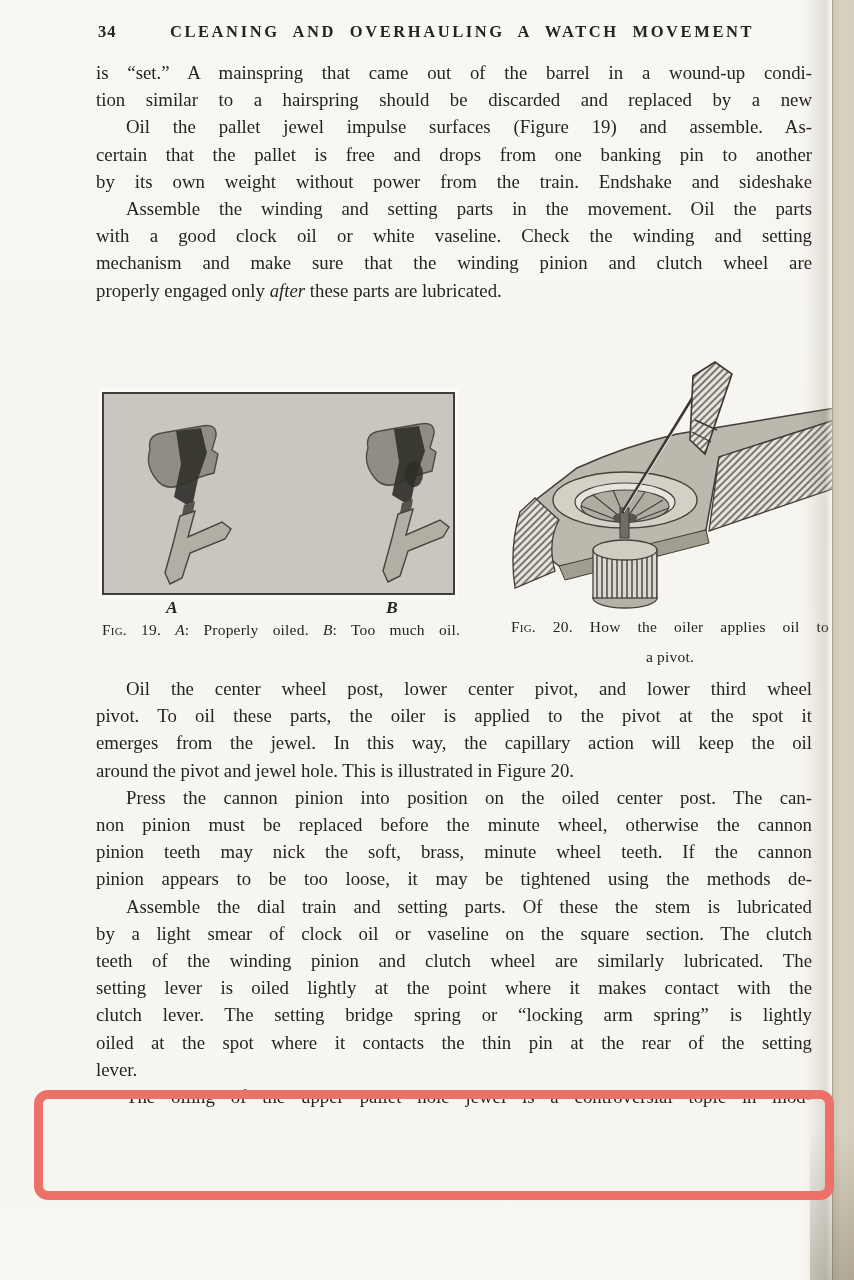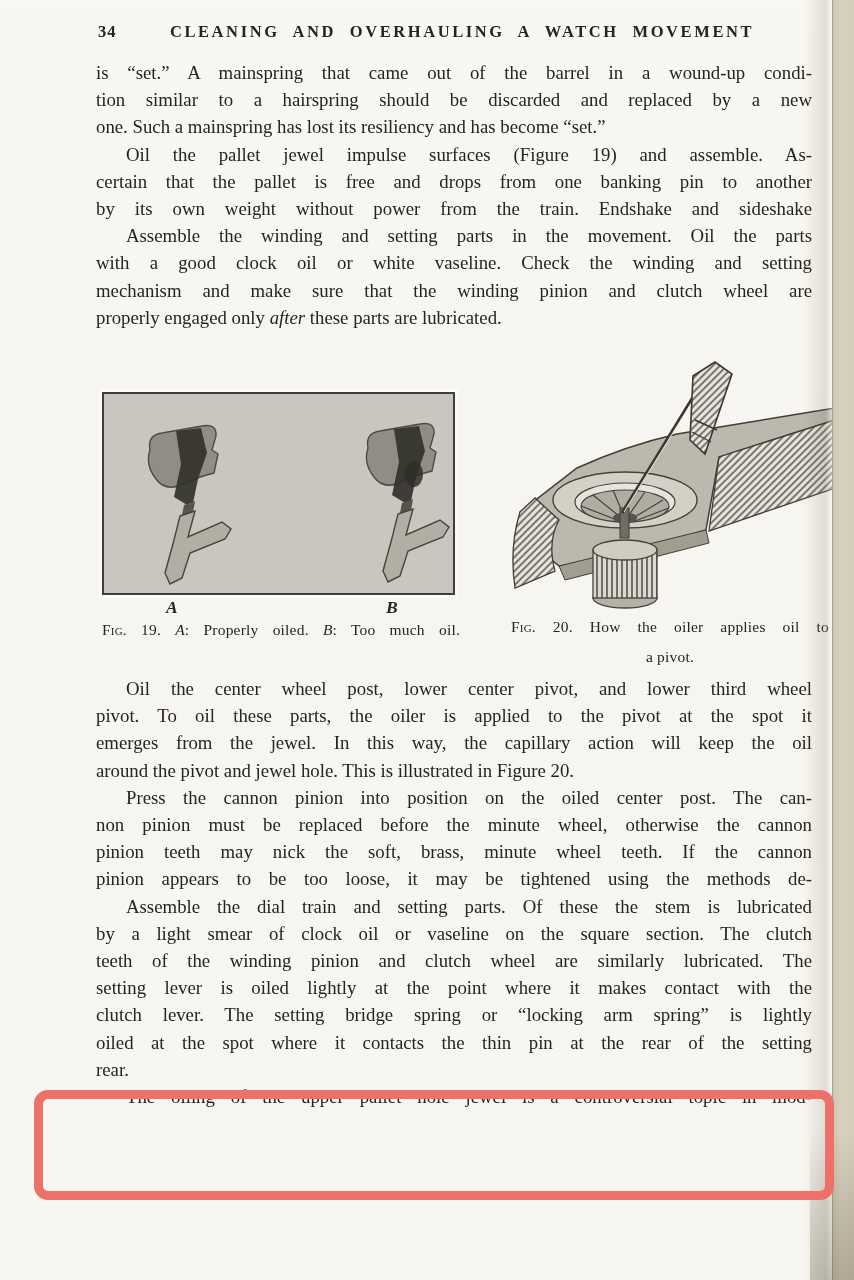--- a/index.html
+++ b/index.html
@@ -53,21 +53,20 @@
 <div class="page">
 
   <div class="header">
     <span class="pagenum">34</span>
     <div class="htitle">CLEANING AND OVERHAULING A WATCH MOVEMENT</div>
   </div>
 
   <div class="tblock" id="block1">
       <div class="line">is “set.”  A mainspring that came out of the barrel in a wound-up condi-</div>
       <div class="line">tion similar to a hairspring should be discarded and replaced by a new</div>
-      <div class="line lastline">one.  Such a mainspring has lost its resiliency and has become “set.”</div>
       <div class="line indent">Oil the pallet jewel impulse surfaces (Figure 19) and assemble.  As-</div>
       <div class="line">certain that the pallet is free and drops from one banking pin to another</div>
       <div class="line">by its own weight without power from the train.  Endshake and sideshake</div>
       <div class="line indent">Assemble the winding and setting parts in the movement.  Oil the parts</div>
       <div class="line">with a good clock oil or white vaseline.  Check the winding and setting</div>
       <div class="line">mechanism and make sure that the winding pinion and clutch wheel are</div>
       <div class="line lastline">properly engaged only <i>after</i> these parts are lubricated.</div>
     </div>
 
   <div class="fig19">
@@ -146,21 +145,21 @@
       <div class="line indent">Press the cannon pinion into position on the oiled center post.  The can-</div>
       <div class="line">non pinion must be replaced before the minute wheel, otherwise the cannon</div>
       <div class="line">pinion teeth may nick the soft, brass, minute wheel teeth.  If the cannon</div>
       <div class="line">pinion appears to be too loose, it may be tightened using the methods de-</div>
       <div class="line indent">Assemble the dial train and setting parts.  Of these the stem is lubricated</div>
       <div class="line">by a light smear of clock oil or vaseline on the square section.  The clutch</div>
       <div class="line">teeth of the winding pinion and clutch wheel are similarly lubricated.  The</div>
       <div class="line">setting lever is oiled lightly at the point where it makes contact with the</div>
       <div class="line">clutch lever.  The setting bridge spring or “locking arm spring” is lightly</div>
       <div class="line">oiled at the spot where it contacts the thin pin at the rear of the setting</div>
-      <div class="line lastline">rear.</div>
+      <div class="line lastline">lever.</div>
       <div class="line indent">The oiling of the upper pallet hole jewel is a controversial topic in mod-</div>
     </div>
 
   <div class="hl-box"></div>
 
   <div class="crease-shadow"></div>
   <div class="edge-strip"></div>
   <div class="edge-dark"></div>
 </div>
 

